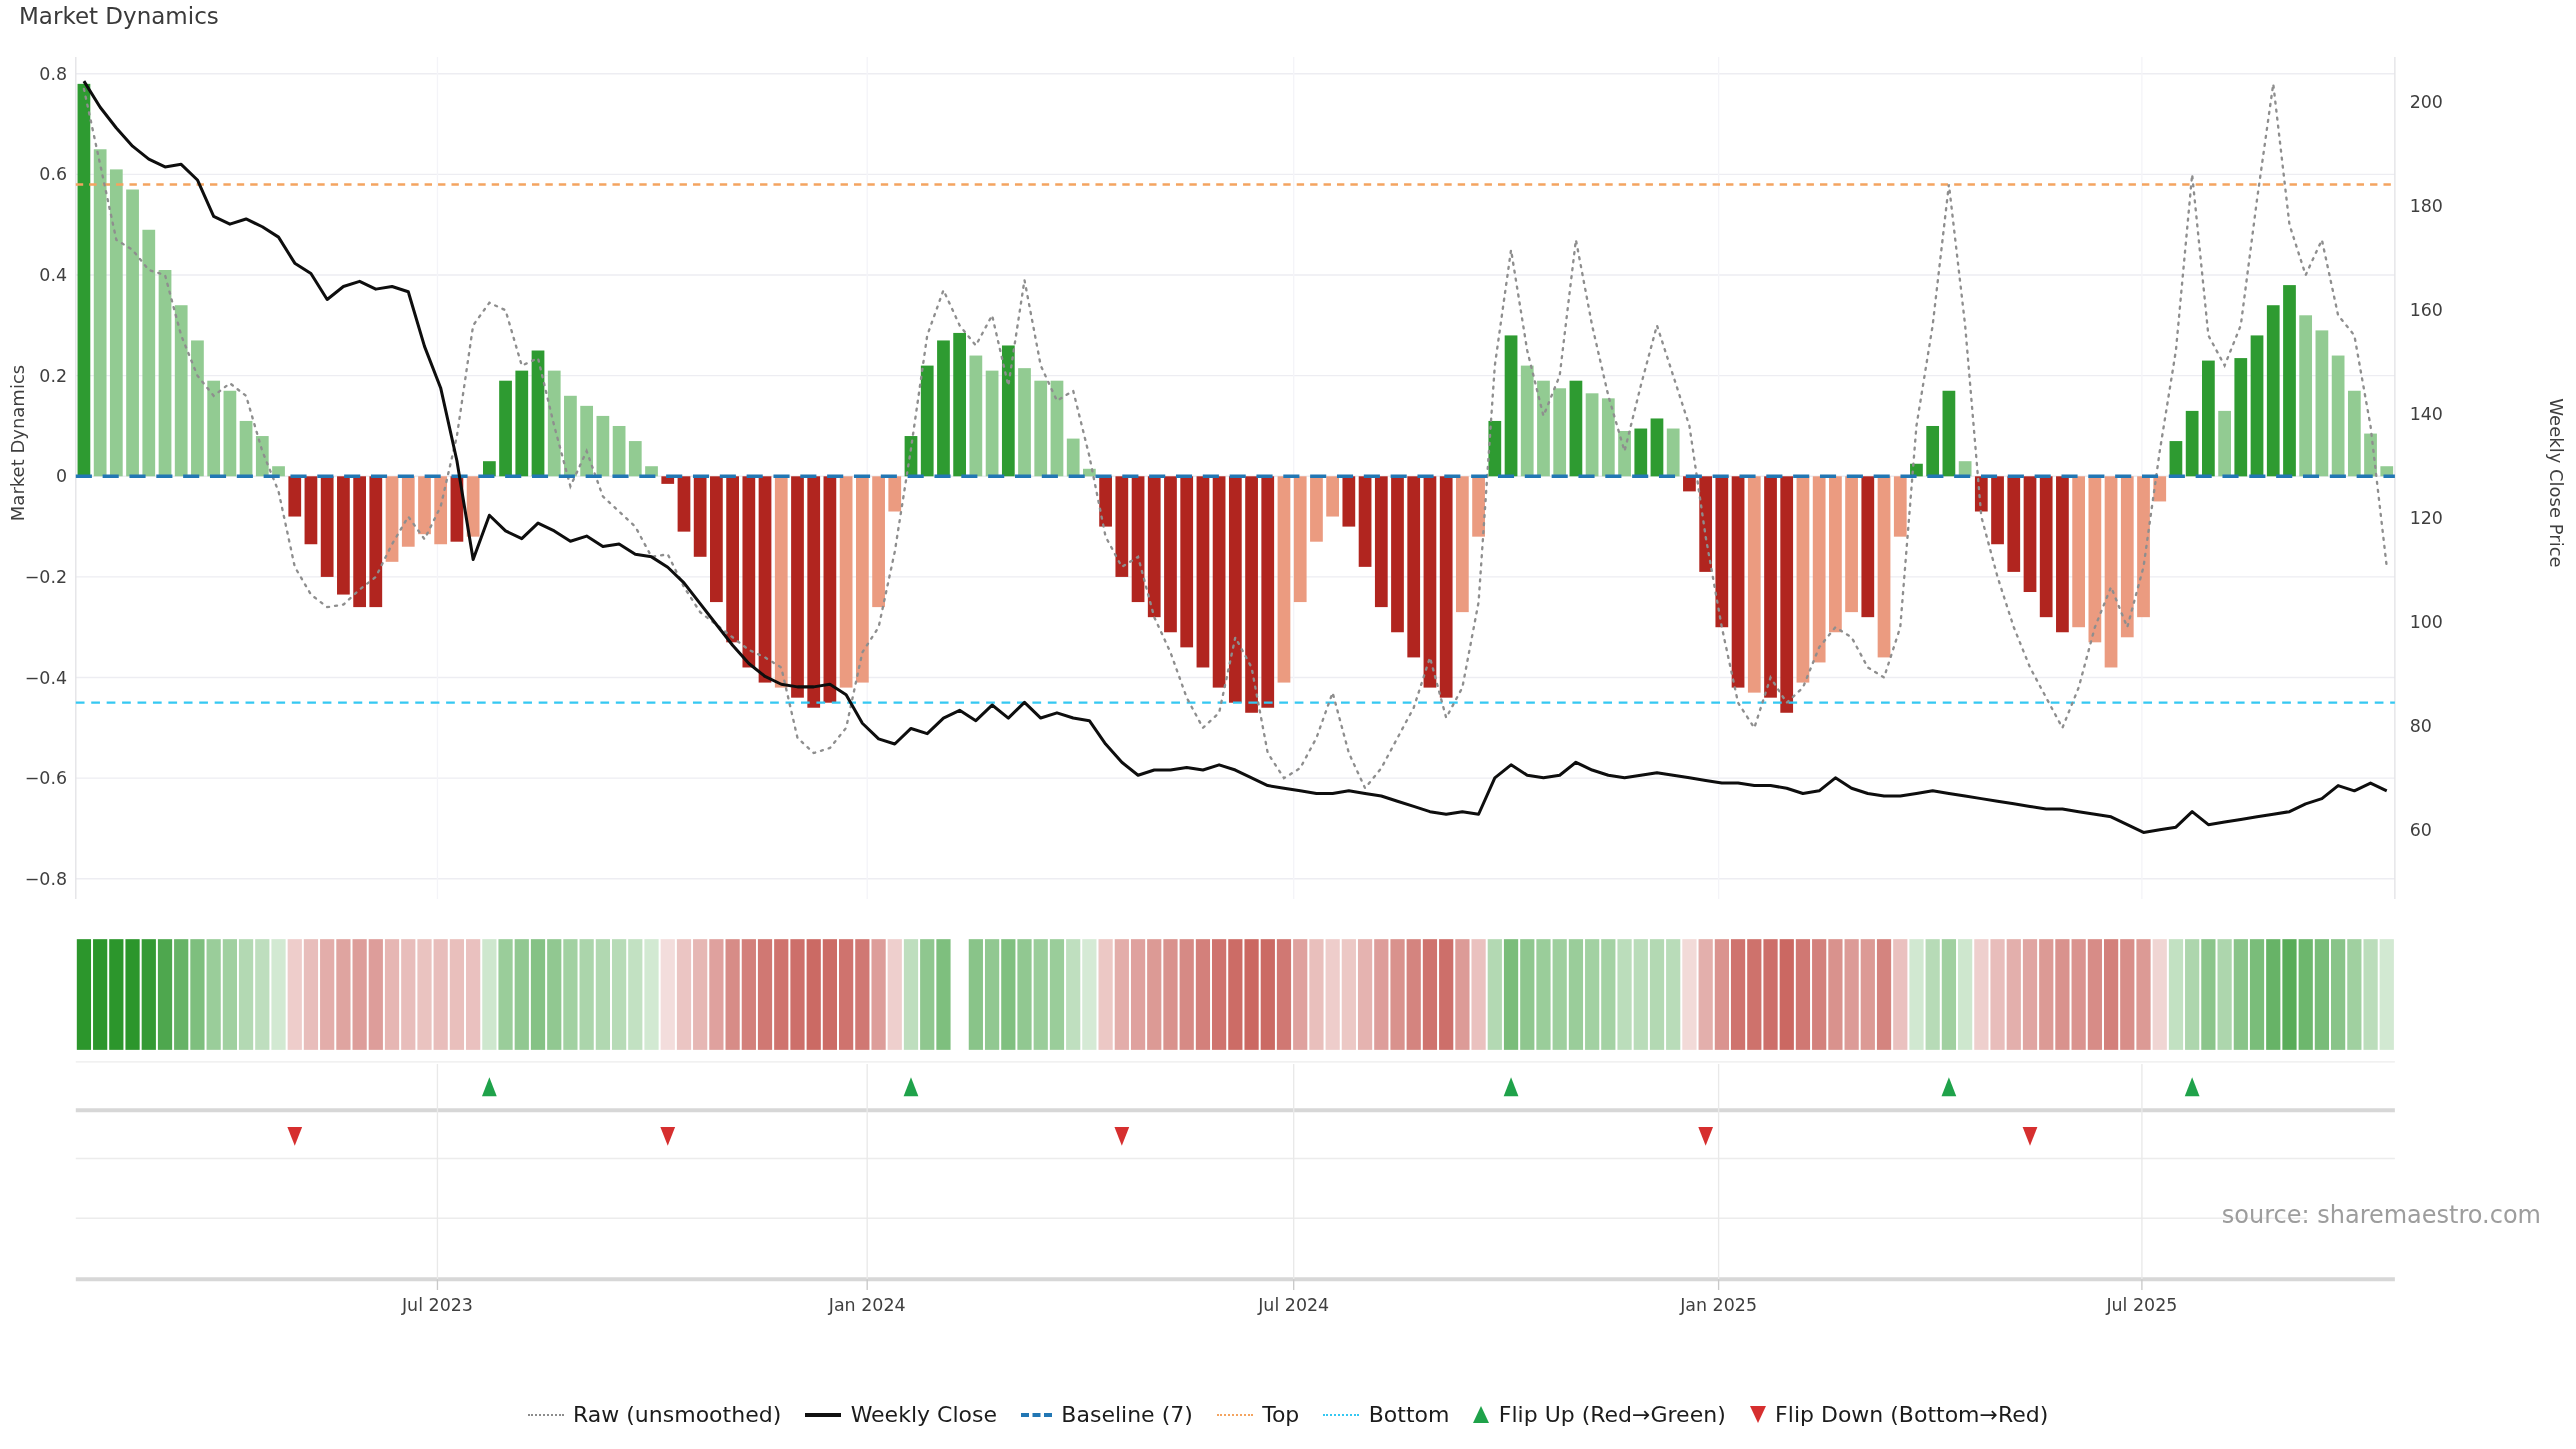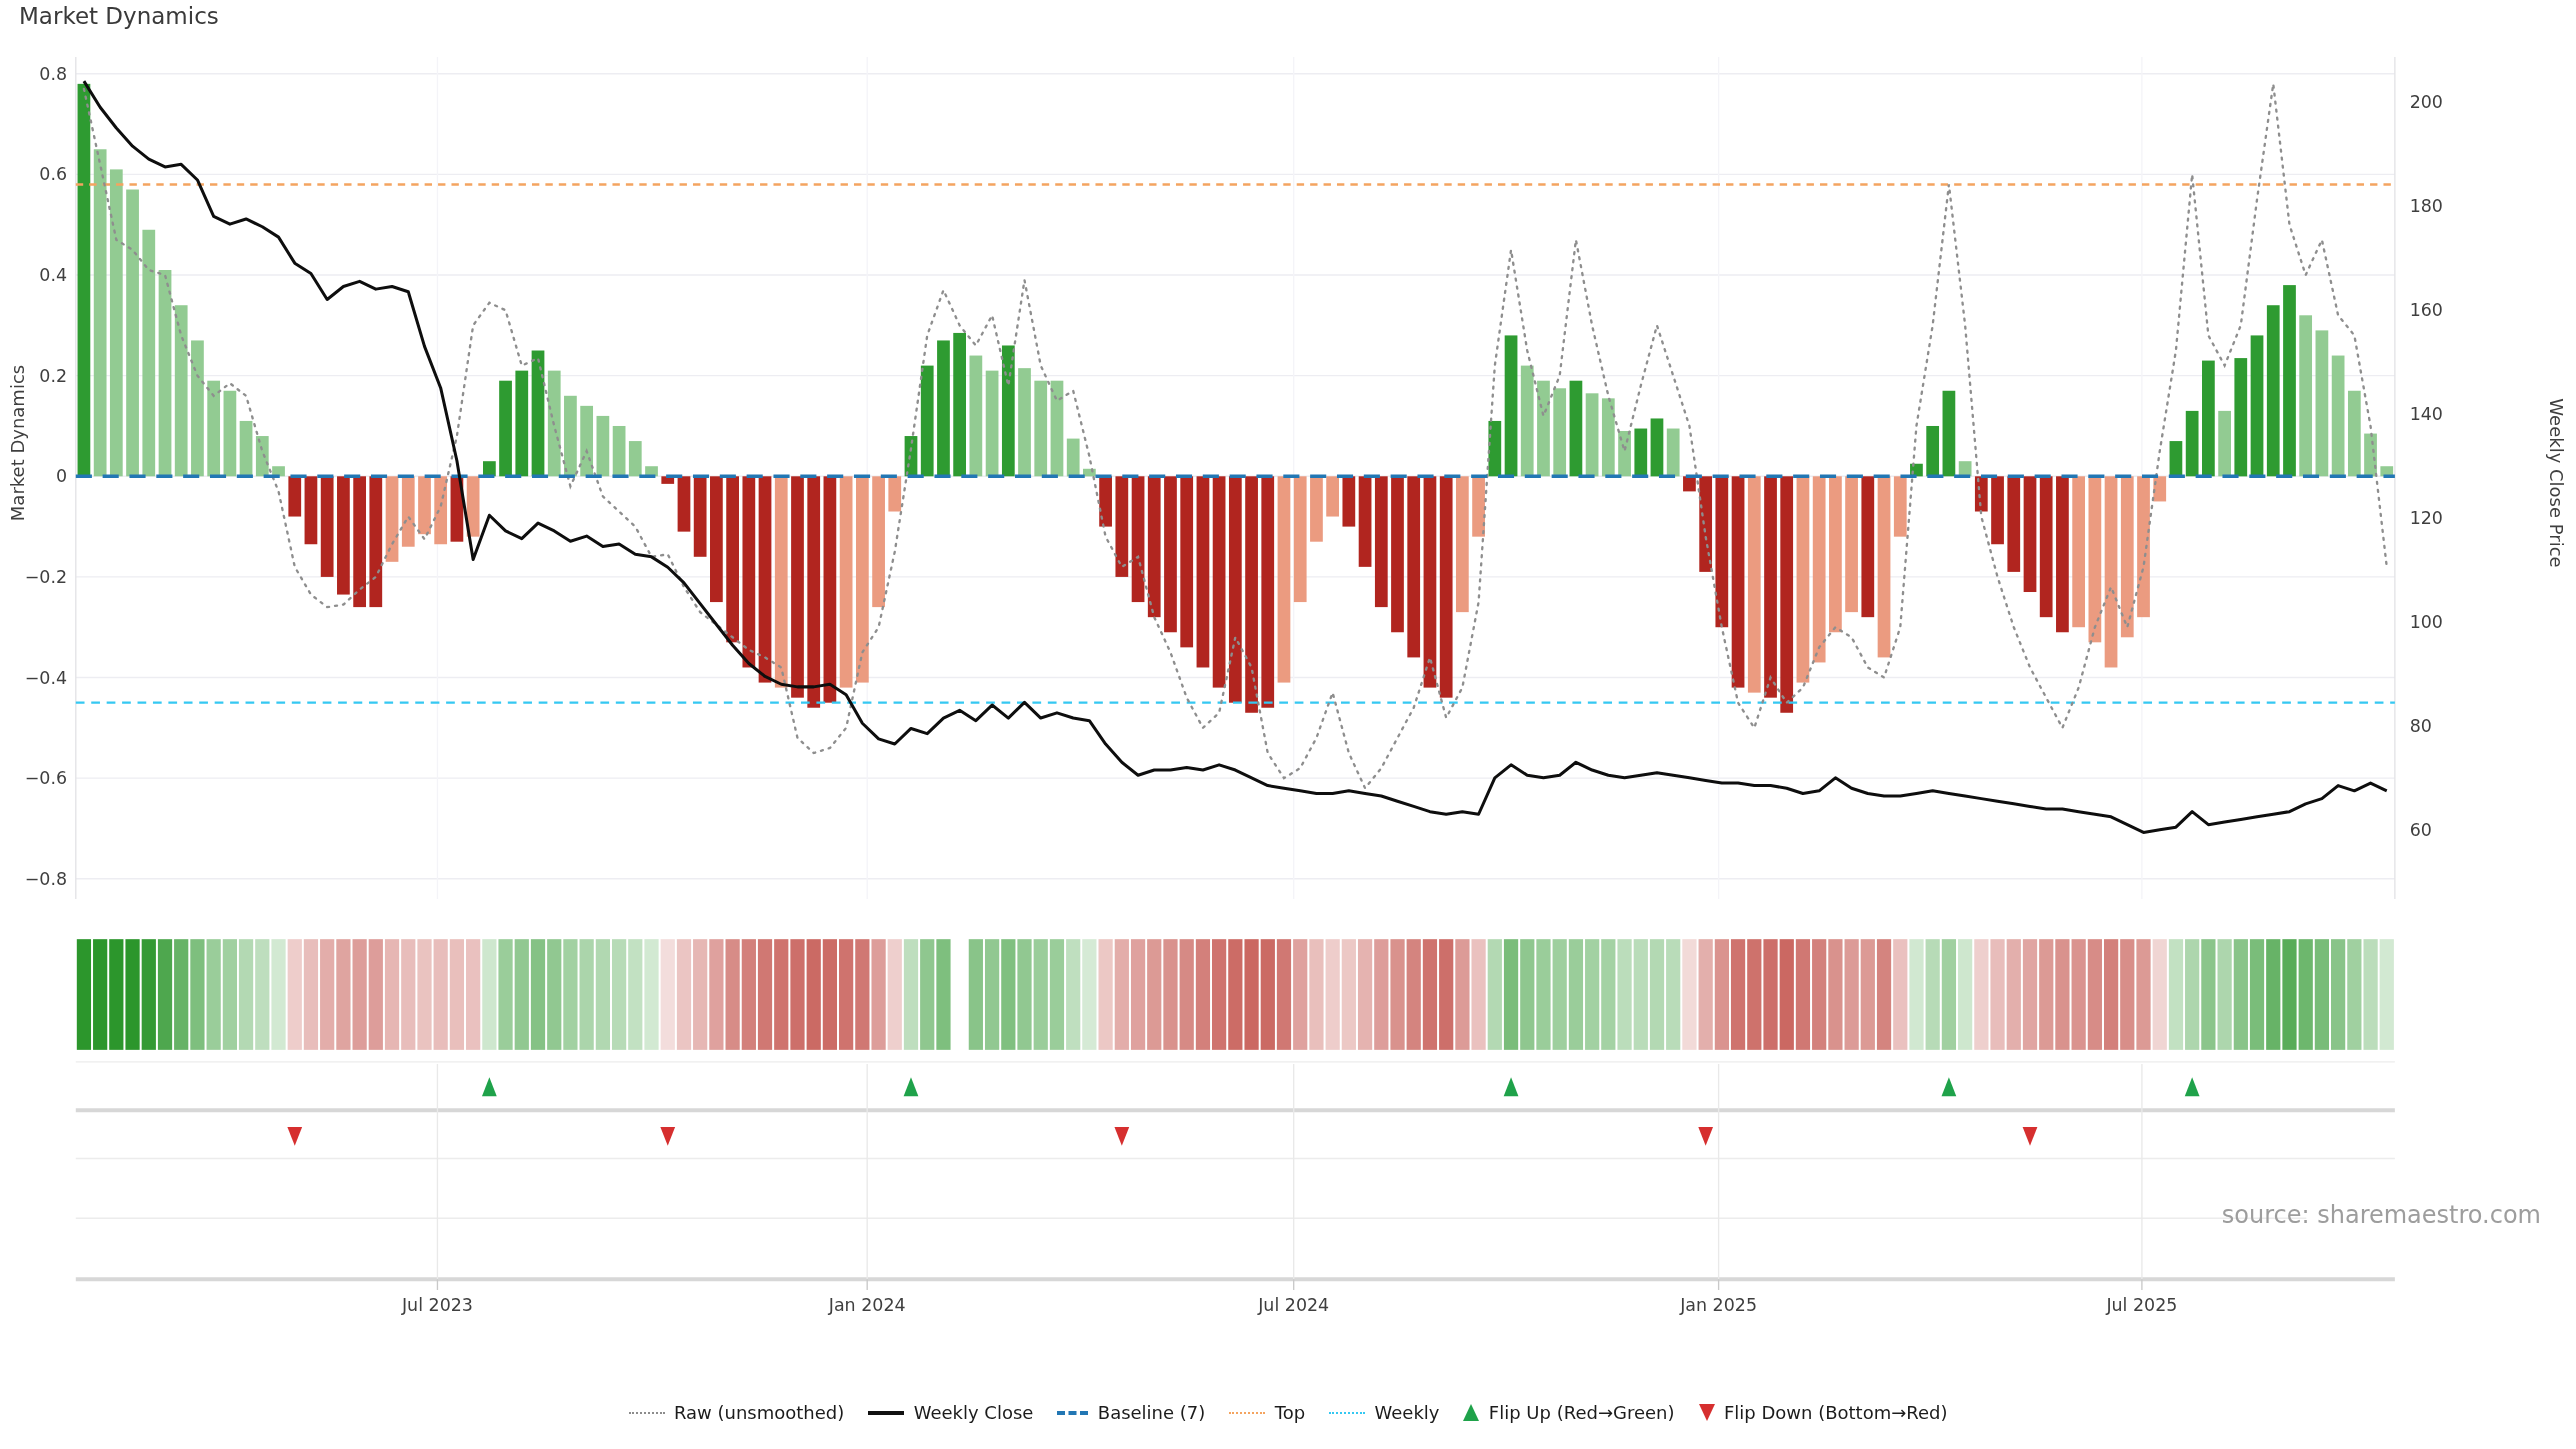--- a/index.html
+++ b/index.html
@@ -3,21 +3,21 @@
 <meta charset="utf-8">
 <style>
   html,body{margin:0;padding:0;background:#ffffff;}
   body{font-family:"DejaVu Sans","Liberation Sans",sans-serif;}
   .stage{position:relative;width:2576px;height:1449px;background:#ffffff;overflow:hidden;}
   .chart-title{position:absolute;left:19px;top:2.7px;font-size:23px;color:#3a3a3a;}
   .ylabel-left{position:absolute;left:6.7px;top:443px;transform:translateY(-50%) rotate(180deg);writing-mode:vertical-rl;font-size:18px;color:#3f3f3f;}
   .ylabel-right{position:absolute;right:9.4px;top:483px;transform:translateY(-50%);writing-mode:vertical-rl;font-size:18px;color:#3f3f3f;}
   .source-note{position:absolute;right:35px;top:1201px;font-size:24px;color:#9d9d9d;}
   svg.chart-canvas{position:absolute;left:0;top:0;font-family:"DejaVu Sans","Liberation Sans",sans-serif;}
-  .legend{position:absolute;left:0;top:1402px;width:2576px;display:flex;justify-content:center;align-items:center;gap:24px;font-size:18px;color:#1c1c1c;}
+  .legend{position:absolute;left:0;top:1402px;width:2576px;display:flex;justify-content:center;align-items:center;gap:24px;font-size:22px;color:#1c1c1c;}
   .lg-item{display:flex;align-items:center;gap:9.4px;white-space:nowrap;}
   .sw{display:inline-block;width:36px;height:0;}
   .sw-raw{border-top:2.7px dotted #8c8c8c;}
   .sw-close{border-top:4px solid #111111;}
   .sw-base{border-top:4px dashed #2277b4;width:31px;}
   .sw-top{border-top:2.7px dotted #f4a460;}
   .sw-bot{border-top:2.7px dotted #35c8f2;}
   .tri-up{display:inline-block;width:0;height:0;border-left:8.7px solid transparent;border-right:8.7px solid transparent;border-bottom:17.4px solid #1fa24a;}
   .tri-dn{display:inline-block;width:0;height:0;border-left:8.7px solid transparent;border-right:8.7px solid transparent;border-top:17.4px solid #d62f2f;}
 </style>
@@ -413,21 +413,21 @@
     <div class="lg-item">
       <span class="sw sw-base"></span>
       <span>Baseline (7)</span>
     </div>
     <div class="lg-item">
       <span class="sw sw-top"></span>
       <span>Top</span>
     </div>
     <div class="lg-item">
       <span class="sw sw-bot"></span>
-      <span>Weekly</span>
+      <span>Bottom</span>
     </div>
     <div class="lg-item">
       <span class="tri-up"></span>
       <span>Flip Up (Red→Green)</span>
     </div>
     <div class="lg-item">
       <span class="tri-dn"></span>
       <span>Flip Down (Bottom→Red)</span>
     </div>
   </div>

